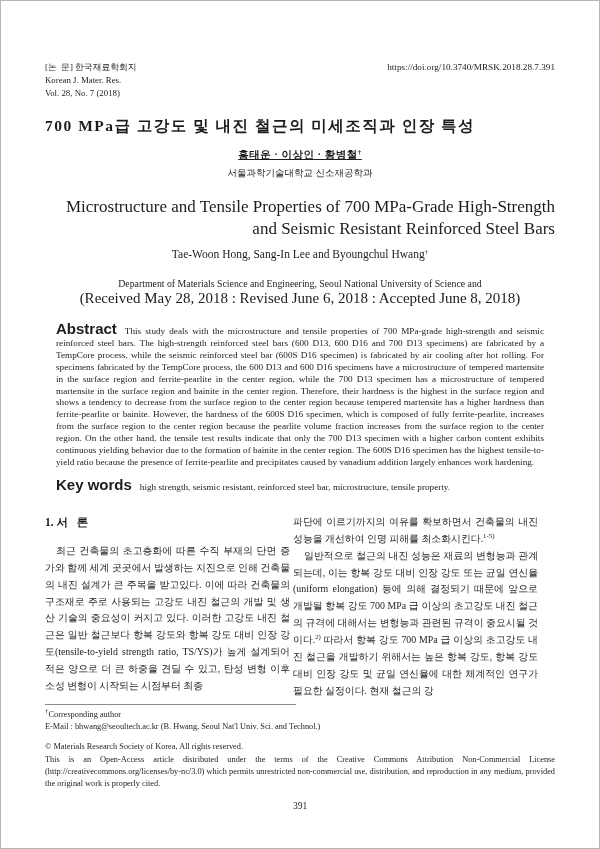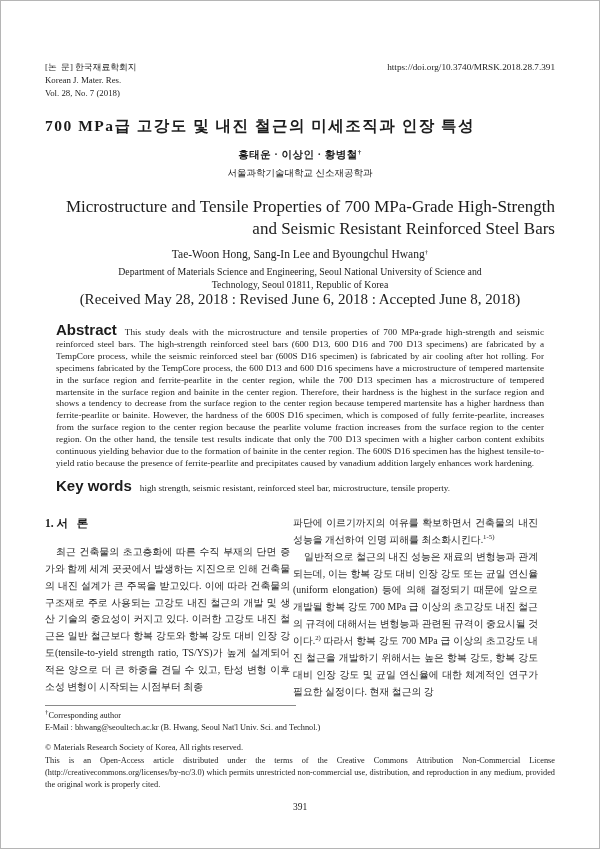--- a/index.html
+++ b/index.html
@@ -8,25 +8,25 @@
     margin:0 auto;padding:60px 44px 8px;
     background:#ffffff;border:1px solid #b5b5b5;
     font-family:"Liberation Serif", serif;color:#1c1c1c;
     position:relative;overflow:hidden;
   }
   .header{display:flex;justify-content:space-between;align-items:flex-start;
     font-size:8.8px;line-height:13px;}
   .pre{white-space:pre;}
   .doi{font-size:9.2px;}
   .title-ko{margin:16px 0 0;text-align:left;font-size:15.5px;font-weight:bold;letter-spacing:1.5px;}
-  .authors-ko{margin-top:11px;text-align:center;font-size:10.5px;font-weight:bold;letter-spacing:0.5px;}
+  .authors-ko{margin-top:11px;text-align:center;font-size:10.5px;font-weight:bold;letter-spacing:0.5px;text-decoration:underline;}
   .affil-ko{margin-top:5px;text-align:center;font-size:9.5px;}
   .title-en{margin:16px 0 0;text-align:right;font-size:17px;line-height:21.5px;font-weight:normal;}
   .authors-en{margin-top:9px;text-align:center;font-size:11.5px;}
-  .affil-en{margin-top:5px;text-align:center;font-size:9.8px;line-height:13px;}
+  .affil-en{margin-top:17px;text-align:center;font-size:9.8px;line-height:13px;}
   .history{text-align:center;font-size:15px;}
   .abstract{margin:16px 0 0;padding:0 11px;text-align:justify;font-size:9.2px;line-height:11.9px;}
   .label-sans{font-family:"Liberation Sans", sans-serif;font-weight:bold;font-size:15px;padding-right:8px;}
   .keywords{margin:10px 0 0;padding:0 11px;font-size:9.2px;line-height:11.9px;}
   .columns{margin-top:20px;display:flex;gap:3px;}
   .col{width:245px;}
   .sec-heading{font-size:11.5px;font-weight:bold;white-space:pre;margin:1px 0 13px;}
   .body-p{font-size:9.9px;line-height:16.9px;text-align:justify;margin:0;}
   .indent{text-indent:11px;}
   .refsup{font-size:6.8px;position:relative;top:-4px;line-height:0;}
@@ -59,21 +59,20 @@
 
   <h2 class="title-en">
     <span class="cr-line">Microstructure and Tensile Properties of 700 MPa-Grade High-Strength</span>
     <span class="cr-line">and Seismic Resistant Reinforced Steel Bars</span>
   </h2>
 
   <div class="authors-en"><span>Tae-Woon Hong, Sang-In Lee and Byoungchul Hwang</span><span class="dagger">†</span></div>
 
   <div class="affil-en">
     <span class="cr-line">Department of Materials Science and Engineering, Seoul National University of Science and</span>
-    <span class="cr-line">Technology, Seoul 01811, Republic of Korea</span>
   </div>
 
   <div class="history">(Received May 28, 2018 : Revised June 6, 2018 : Accepted June 8, 2018)</div>
 
   <p class="abstract"><span class="label-sans">Abstract</span><span>This study deals with the microstructure and tensile properties of 700 MPa-grade high-strength and seismic reinforced steel bars. The high-strength reinforced steel bars (600 D13, 600 D16 and 700 D13 specimens) are fabricated by a TempCore process, while the seismic reinforced steel bar (600S D16 specimen) is fabricated by air cooling after hot rolling. For specimens fabricated by the TempCore process, the 600 D13 and 600 D16 specimens have a microstructure of tempered martensite in the surface region and ferrite-pearlite in the center region, while the 700 D13 specimen has a microstructure of tempered martensite in the surface region and bainite in the center region. Therefore, their hardness is the highest in the surface region and shows a tendency to decrease from the surface region to the center region because tempered martensite has a higher hardness than ferrite-pearlite or bainite. However, the hardness of the 600S D16 specimen, which is composed of fully ferrite-pearlite, increases from the surface region to the center region because the pearlite volume fraction increases from the surface region to the center region. On the other hand, the tensile test results indicate that only the 700 D13 specimen with a higher carbon content exhibits continuous yielding behavior due to the formation of bainite in the center region. The 600S D16 specimen has the highest tensile-to-yield ratio because the presence of ferrite-pearlite and precipitates caused by vanadium addition largely enhances work hardening.</span></p>
 
   <p class="keywords"><span class="label-sans">Key words</span><span>high strength, seismic resistant, reinforced steel bar, microstructure, tensile property.</span></p>
 
   <div class="columns">
     <div class="col">

